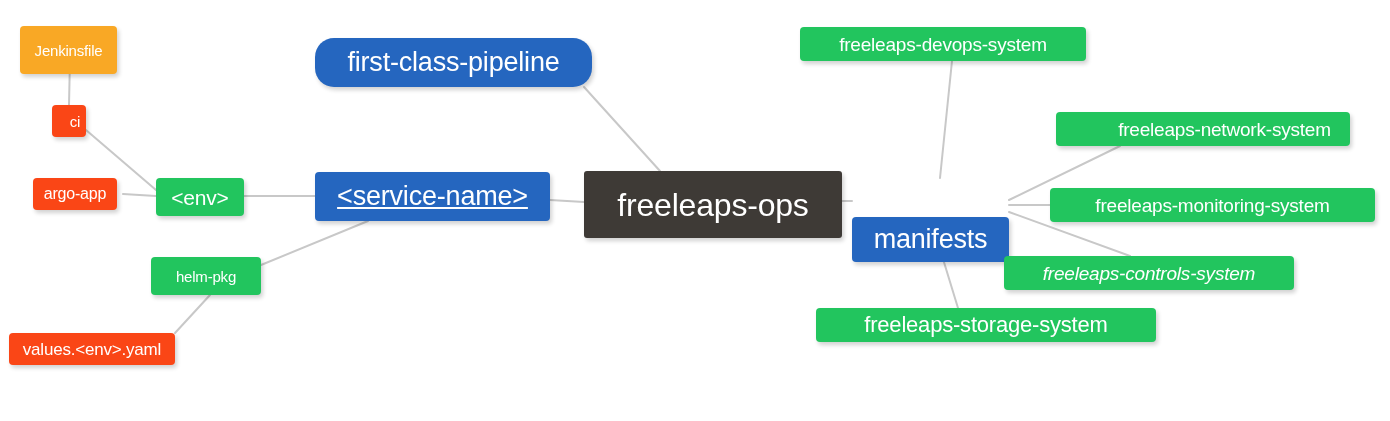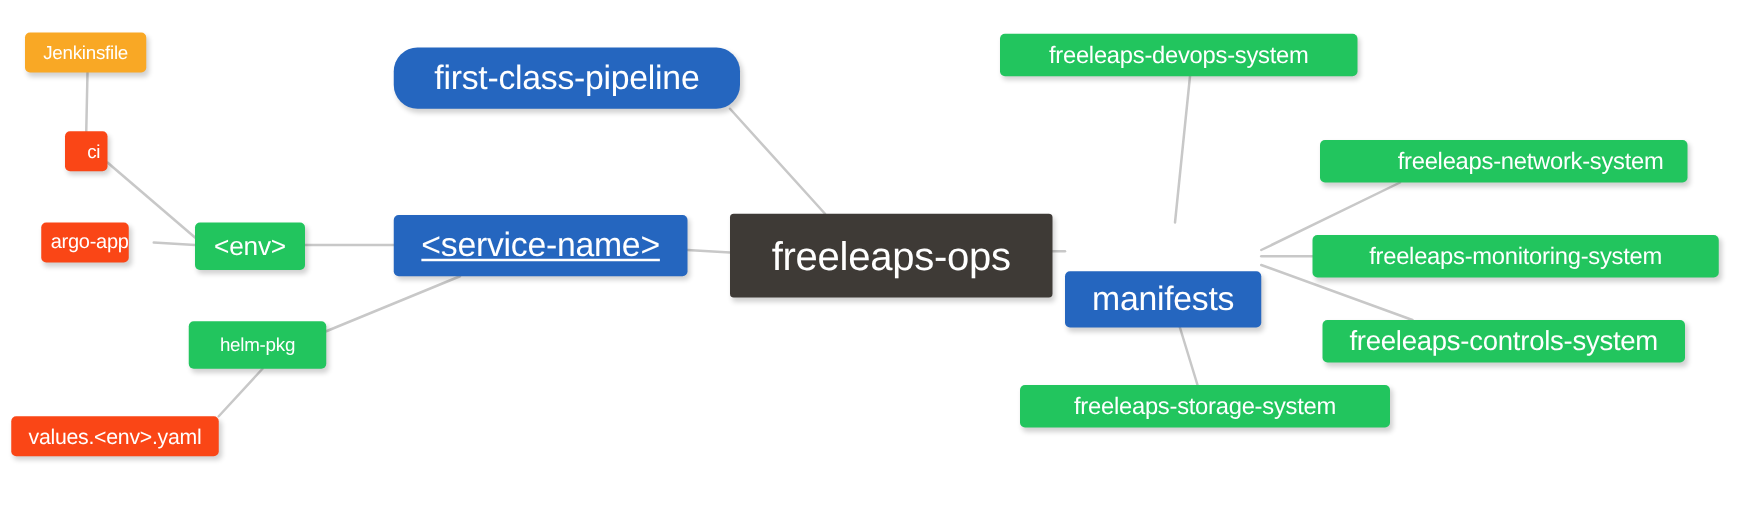--- a/index.html
+++ b/index.html
@@ -90,32 +90,32 @@
       </div>
       <div class="node green" style="left: 800px; top: 27px; width: 286px; height: 34px; font-size: 19px;">
         <span>freeleaps-devops-system</span>
       </div>
       <div class="node green" style="left: 1056px; top: 112px; width: 294px; height: 34px; font-size: 19px; padding-left: 43px;">
         <span>freeleaps-network-system</span>
       </div>
       <div class="node green" style="left: 1050px; top: 188px; width: 325px; height: 34px; font-size: 19px;">
         <span>freeleaps-monitoring-system</span>
       </div>
-      <div class="node green" style="left: 1058px; top: 256px; width: 290px; height: 34px; font-size: 22px;">
+      <div class="node green" style="left: 1004px; top: 256px; width: 290px; height: 34px; font-size: 19px; font-style: italic;">
         <span>freeleaps-controls-system</span>
       </div>
-      <div class="node green" style="left: 816px; top: 308px; width: 296px; height: 34px; font-size: 19px;">
+      <div class="node green" style="left: 816px; top: 308px; width: 340px; height: 34px; font-size: 22px;">
         <span>freeleaps-storage-system</span>
       </div>
-      <div class="node orange" style="left: 20px; top: 26px; width: 97px; height: 32px; font-size: 15px;">
+      <div class="node orange" style="left: 20px; top: 26px; width: 97px; height: 48px; font-size: 15px;">
         <span>Jenkinsfile</span>
       </div>
       <div class="node red" style="left: 52px; top: 105px; width: 34px; height: 32px; font-size: 15px; padding-left: 12px;">
         <span>ci</span>
       </div>
-      <div class="node red" style="left: 33px; top: 178px; width: 70px; height: 32px; font-size: 16px; justify-content: flex-end;">
+      <div class="node red" style="left: 33px; top: 178px; width: 84px; height: 32px; font-size: 16px;">
         <span>argo-app</span>
       </div>
       <div class="node red" style="left: 9px; top: 333px; width: 166px; height: 32px; font-size: 17px;">
         <span>values.&lt;env&gt;.yaml</span>
       </div>
     </div>
 </div>
 
 </body></html>

